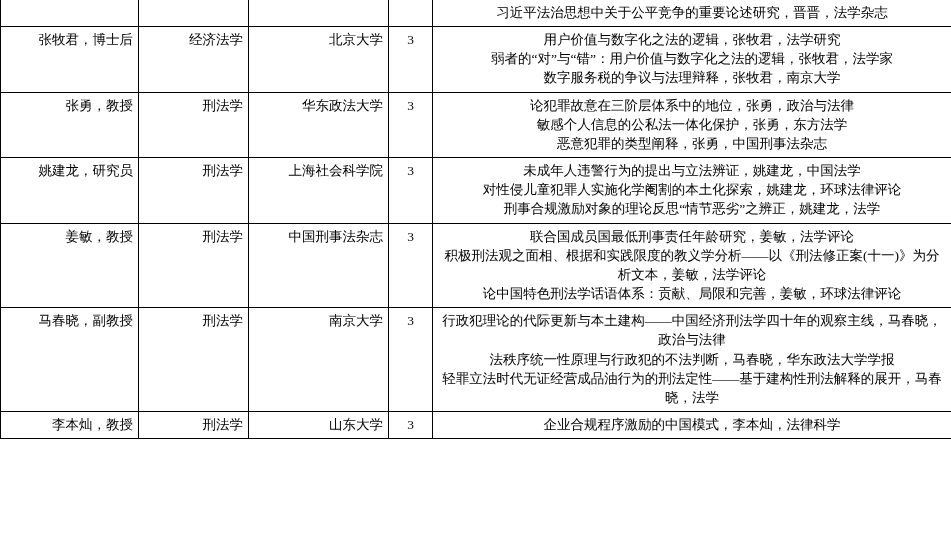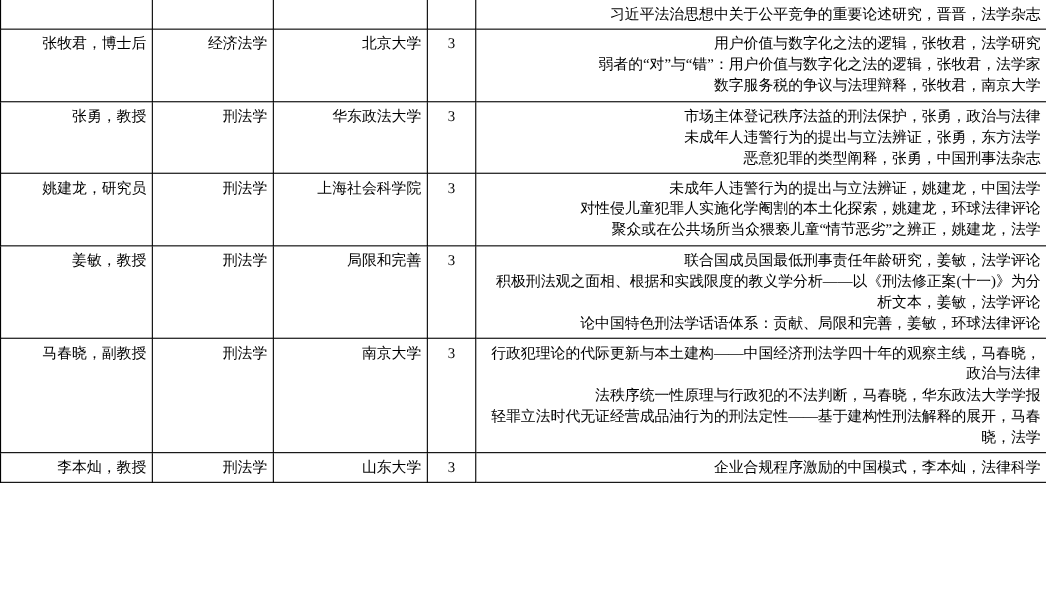--- a/index.html
+++ b/index.html
@@ -39,21 +39,21 @@
   col.c-count { width: 44px; }
   col.c-works { width: 519px; }
 
   td.name, td.disc, td.org {
     text-align: right;
   }
   td.count {
     text-align: center;
   }
   td.works {
-    text-align: right;
+    text-align: center;
   }
   .work-line {
     white-space: normal;
   }
   
   tr.partial-row td {
     border-top: none;
   }
   tr.partial-row td.name,
   tr.partial-row td.disc,
@@ -97,43 +97,43 @@
           <div class="work-line">数字服务税的争议与法理辩释，张牧君，南京大学</div>
         </td>
       </tr>
 
       <tr>
         <td class="name">张勇，教授</td>
         <td class="disc">刑法学</td>
         <td class="org">华东政法大学</td>
         <td class="count">3</td>
         <td class="works">
-          <div class="work-line">市场主体登记秩序法益的刑法保护，张勇，政治与法律</div>
-          <div class="work-line">未成年人违警行为的提出与立法辨证，张勇，东方法学</div>
+          <div class="work-line">论犯罪故意在三阶层体系中的地位，张勇，政治与法律</div>
+          <div class="work-line">敏感个人信息的公私法一体化保护，张勇，东方法学</div>
           <div class="work-line">恶意犯罪的类型阐释，张勇，中国刑事法杂志</div>
         </td>
       </tr>
 
 
       <tr>
         <td class="name">姚建龙，研究员</td>
         <td class="disc">刑法学</td>
         <td class="org">上海社会科学院</td>
         <td class="count">3</td>
         <td class="works">
           <div class="work-line">未成年人违警行为的提出与立法辨证，姚建龙，中国法学</div>
           <div class="work-line">对性侵儿童犯罪人实施化学阉割的本土化探索，姚建龙，环球法律评论</div>
-          <div class="work-line">聚众或在公共场所当众猥亵儿童“情节恶劣”之辨正，姚建龙，法学</div>
+          <div class="work-line">刑事合规激励对象的理论反思“情节恶劣”之辨正，姚建龙，法学</div>
         </td>
       </tr>
 
       <tr>
         <td class="name">姜敏，教授</td>
         <td class="disc">刑法学</td>
-        <td class="org">局限和完善</td>
+        <td class="org">中国刑事法杂志</td>
         <td class="count">3</td>
         <td class="works">
           <div class="work-line">联合国成员国最低刑事责任年龄研究，姜敏，法学评论</div>
           <div class="work-line">积极刑法观之面相、根据和实践限度的教义学分析——以《刑法修正案(十一)》为分析文本，姜敏，法学评论</div>
           <div class="work-line">论中国特色刑法学话语体系：贡献、局限和完善，姜敏，环球法律评论</div>
         </td>
       </tr>
 
       <tr>
         <td class="name">马春晓，副教授</td>

